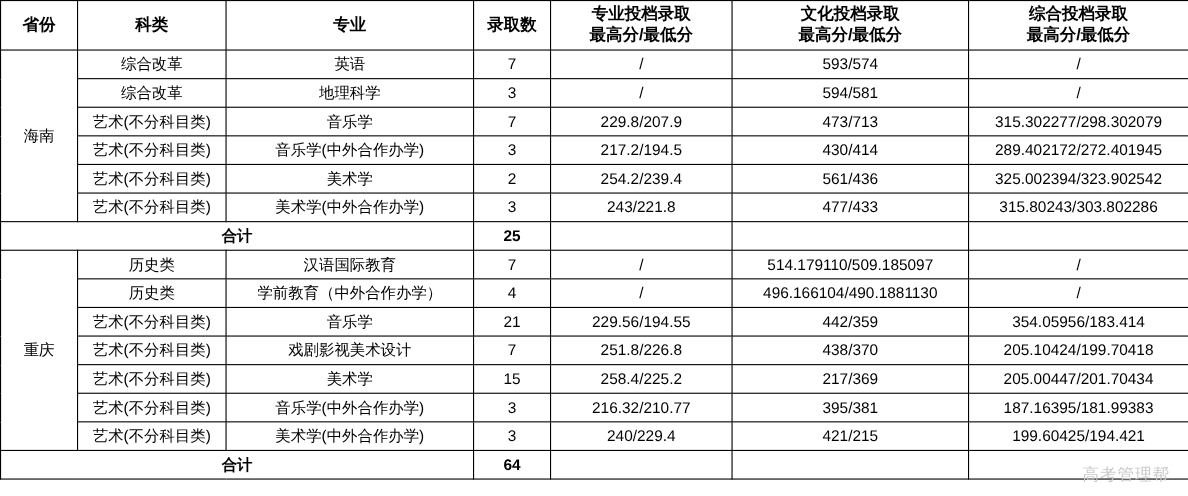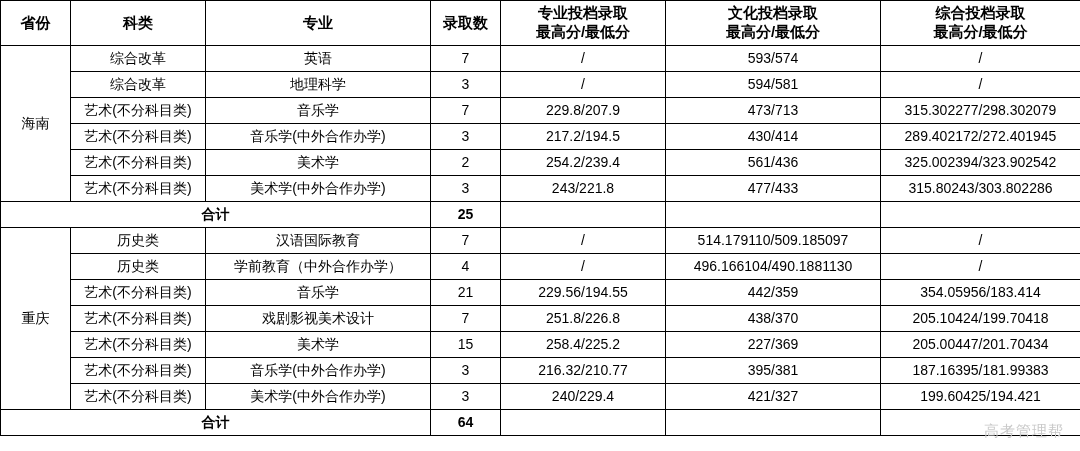--- a/index.html
+++ b/index.html
@@ -203,37 +203,37 @@
       <td>7</td>
       <td>251.8/226.8</td>
       <td>438/370</td>
       <td>205.10424/199.70418</td>
     </tr>
     <tr>
       <td>艺术(不分科目类)</td>
       <td>美术学</td>
       <td>15</td>
       <td>258.4/225.2</td>
-      <td>227/369</td>
+      <td>217/369</td>
       <td>205.00447/201.70434</td>
     </tr>
     <tr>
       <td>艺术(不分科目类)</td>
       <td>音乐学(中外合作办学)</td>
       <td>3</td>
       <td>216.32/210.77</td>
       <td>395/381</td>
       <td>187.16395/181.99383</td>
     </tr>
     <tr>
       <td>艺术(不分科目类)</td>
       <td>美术学(中外合作办学)</td>
       <td>3</td>
       <td>240/229.4</td>
-      <td>421/327</td>
+      <td>421/215</td>
       <td>199.60425/194.421</td>
     </tr>
     <tr>
       <td class="total-label" colspan="3">合计</td>
       <td class="total-value">64</td>
       <td></td>
       <td></td>
       <td></td>
     </tr>
   </tbody>

